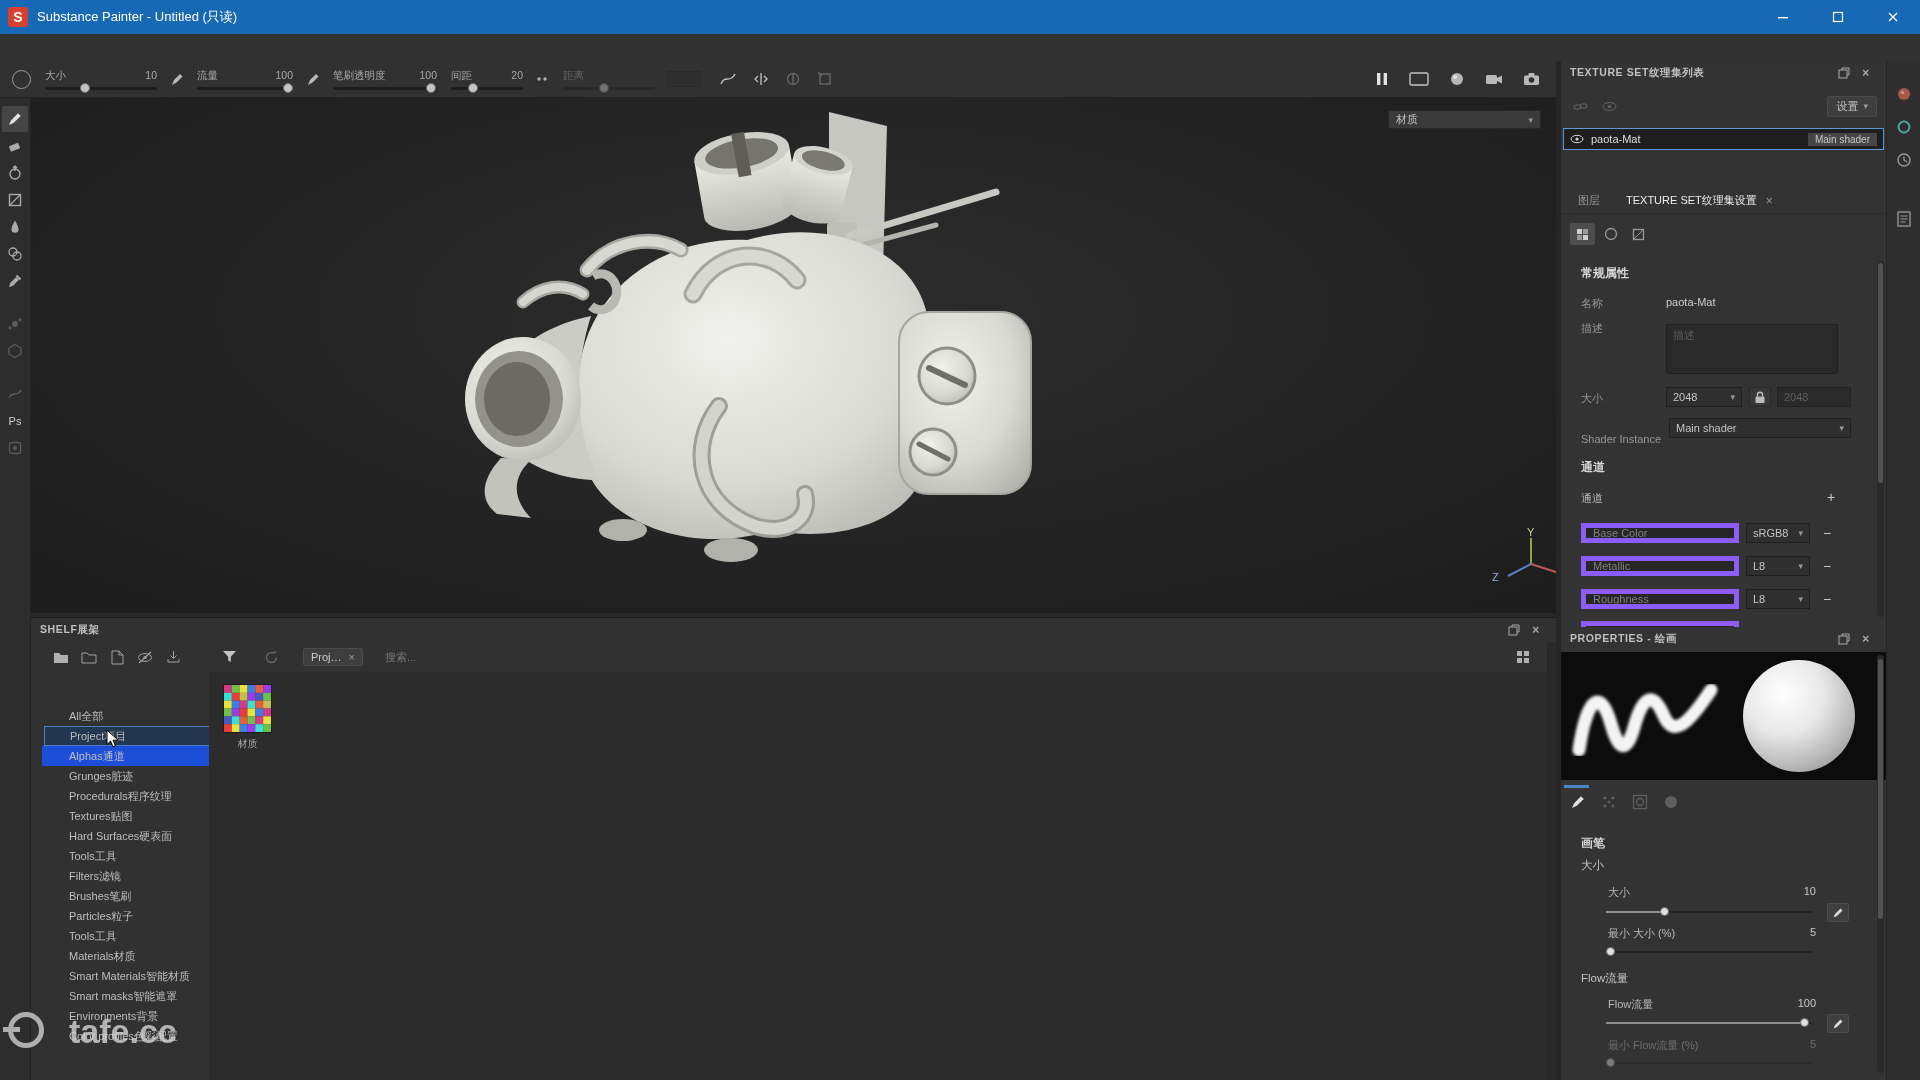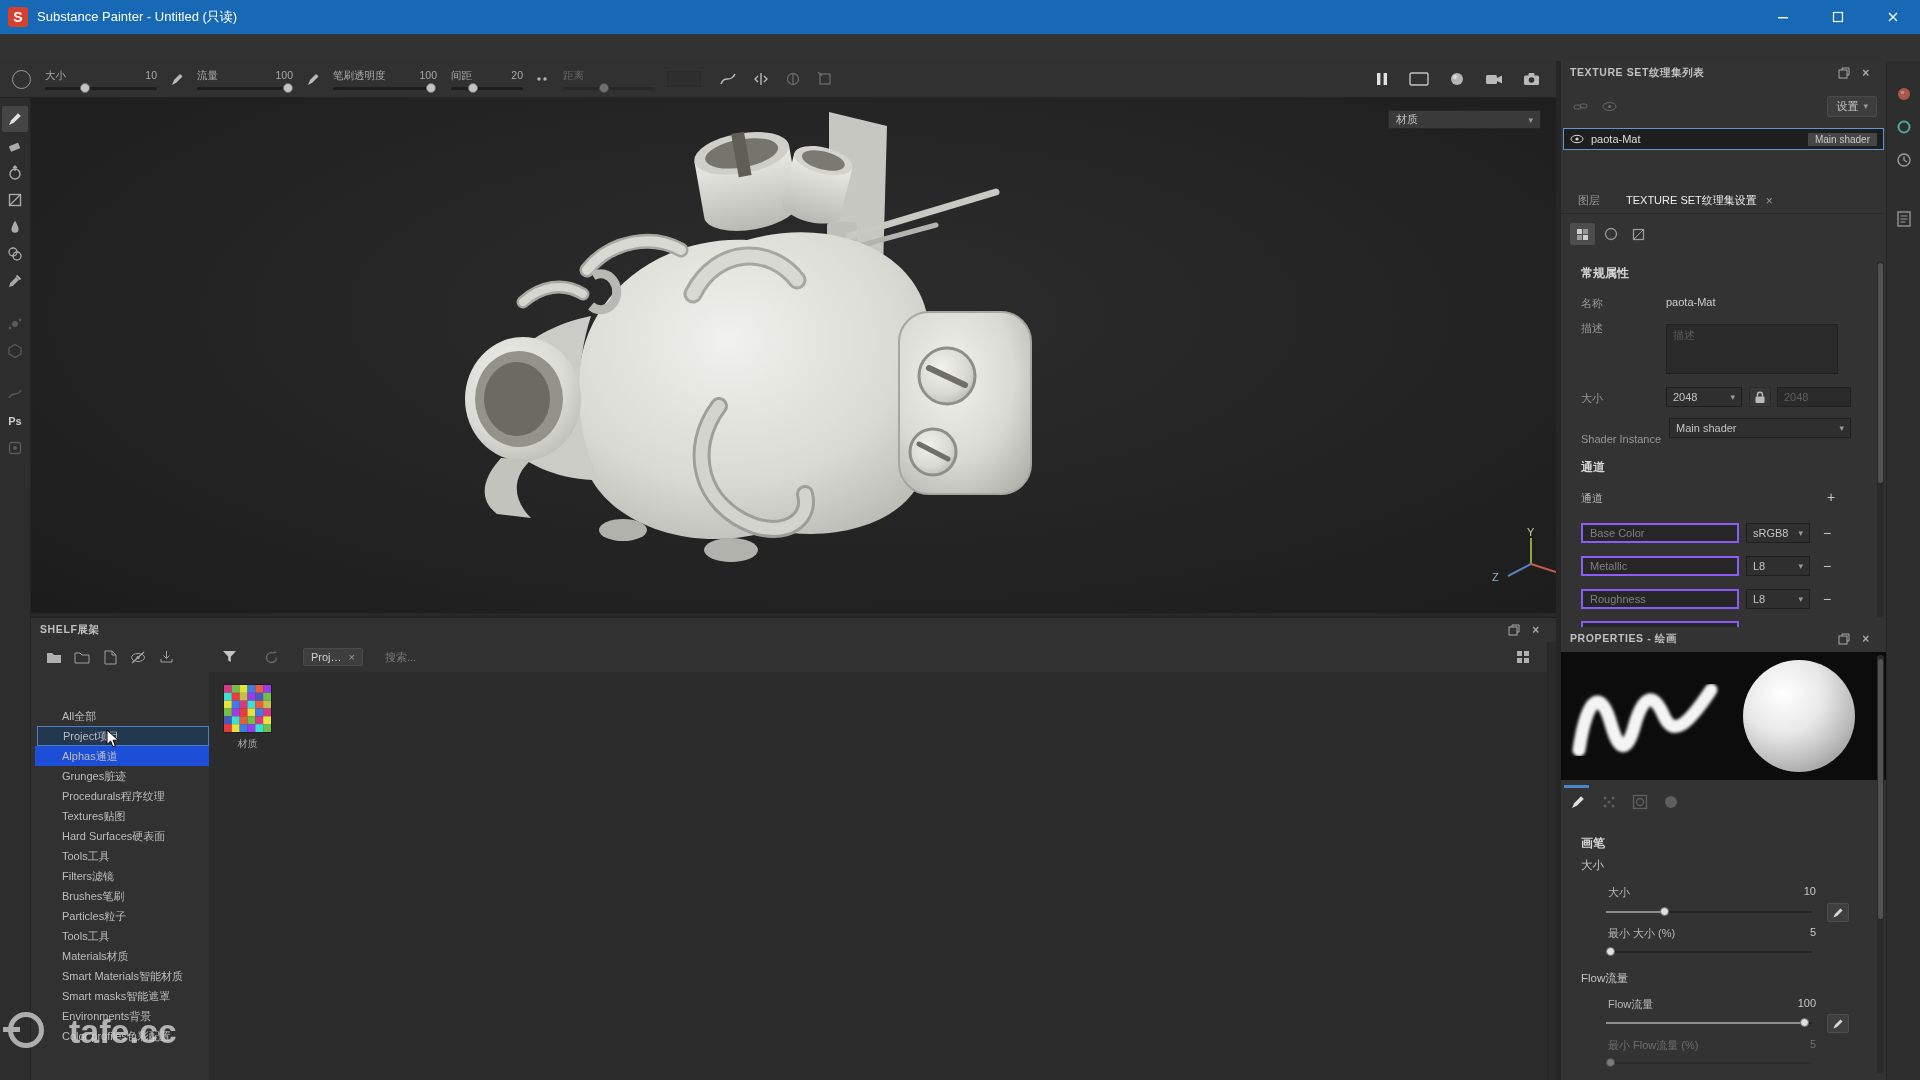--- a/index.html
+++ b/index.html
@@ -27,33 +27,33 @@
 .dim{opacity:.42}
 .valbox{width:34px;height:16px;background:#2a2a2a;border:1px solid #1f1f1f;margin-left:6px;font-size:10px;color:#777;display:flex;align-items:center;padding:0 4px}
 .tb-icons{display:flex;align-items:center;gap:16px;margin-left:18px}
 .tb-right{margin-left:auto;display:flex;align-items:center;gap:20px;padding-right:16px}
 .ibtn{display:flex;align-items:center;justify-content:center}
 
 .left-strip{position:absolute;left:0;top:98px;width:31px;height:982px;background:#2d2d2d;border-right:1px solid #242424;display:flex;flex-direction:column;align-items:center;padding-top:8px;z-index:20}
 .ltool{width:26px;height:26px;margin-bottom:1px;display:flex;align-items:center;justify-content:center;border-radius:2px}
 .ltool.active{background:#454545}
 .lgap{height:16px}
-.ps-badge{font-size:11px;font-weight:bold;color:#cfcfcf}
+.ps-badge{font-size:11px;font-weight:normal;color:#cfcfcf}
 
 .viewport{position:absolute;left:31px;top:98px;width:1525px;height:514px;background:radial-gradient(ellipse at 52% 42%,#2d2d2d 0%,#242424 52%,#1c1c1c 100%);overflow:hidden}
 .mat-dd{position:absolute;right:15px;top:12px;width:153px;height:19px;background:#3a3a3a;border:1px solid #272727;display:flex;align-items:center;padding:0 7px;font-size:11px;color:#c2c2c2}
 .chev{margin-left:auto;color:#9a9a9a;font-size:9px}
 .gizmo{position:absolute;left:1455px;top:428px}
 .splitter{position:absolute;left:31px;top:612px;width:1525px;height:6px;background:#282828;border-top:1px solid #1e1e1e;border-bottom:1px solid #1e1e1e}
 
 .shelf{position:absolute;left:31px;top:618px;width:1525px;height:462px;background:#313131}
 .phdr{height:24px;display:flex;align-items:center;padding:0 9px;font-size:10.5px;font-weight:bold;letter-spacing:.6px;color:#c0c0c0}
 .phdr .sp{flex:1}
 .hicon{width:22px;height:18px;display:flex;align-items:center;justify-content:center;color:#aaa;font-size:12px}
-.shelf-left{position:absolute;left:4px;top:24px;bottom:0;width:177px;border-right:1px solid #3b82f6}
+.shelf-left{position:absolute;left:11px;top:24px;bottom:0;width:177px;border-right:1px solid #3b82f6}
 .shelf-tools{height:30px;display:flex;align-items:center;gap:8px;padding-left:9px}
 .sbtn{width:20px;height:20px;display:flex;align-items:center;justify-content:center}
 .shelf-list{position:absolute;top:54px;left:0;right:0;padding-top:10px}
 .scat{height:20px;line-height:20px;padding-left:27px;font-size:11px;color:#bdbdbd;white-space:nowrap}
 .scat.sel{margin:0 2px;padding-left:25px;background:#233750;border:1px solid #4c7fbe;line-height:18px}
 .scat.hov{background:#1d4ed8}
 .shelf-content{position:absolute;left:178px;top:24px;right:9px;bottom:0}
 .filter-bar{height:30px;display:flex;align-items:center;gap:22px;padding:0 10px;background:#313131}
 .chip{display:flex;align-items:center;gap:7px;background:#3e3e3e;border:1px solid #4b4b4b;border-radius:2px;padding:2px 7px;font-size:11px;color:#cfcfcf}
 .chip .x{color:#9a9a9a;font-size:11px}
@@ -81,21 +81,21 @@
 .vbtn{width:25px;height:22px;display:flex;align-items:center;justify-content:center;border-radius:2px}
 .vbtn.active{background:#4d4d4d}
 .sec{position:absolute;left:20px;font-size:12px;font-weight:bold;color:#d6d6d6}
 .flabel{position:absolute;left:20px;font-size:11px;color:#969696}
 .fvalue{position:absolute;font-size:11px;color:#cdcdcd}
 .desc-ta{position:absolute;left:105px;top:263px;width:172px;height:50px;background:#2a2a2a;border:1px solid #212121;color:#b9b9b9;font-size:11px;font-family:inherit;resize:none;padding:3px 6px}
 .desc-ta::placeholder{color:#5c5c5c}
 .sel-box{position:absolute;height:20px;background:#2f2f2f;border:1px solid #1e1e1e;display:flex;align-items:center;padding:0 6px;font-size:11px;color:#c4c4c4}
 .lock-btn{position:absolute;width:22px;height:20px;display:flex;align-items:center;justify-content:center;background:#383838;border:1px solid #2a2a2a}
 .dis-in{position:absolute;height:20px;background:#2a2a2a;border:1px solid #212121;color:#5e5e5e;font-size:11px;display:flex;align-items:center;padding:0 6px}
-.ch-name{position:absolute;left:20px;width:158px;height:20px;background:#262626;border:2px solid #8b5cf6;color:#808080;font-size:11px;display:flex;align-items:center;padding:0 7px}
+.ch-name{position:absolute;left:20px;width:158px;height:20px;background:#262626;border:5px solid #8b5cf6;color:#808080;font-size:11px;display:flex;align-items:center;padding:0 7px}
 .mini-btn{position:absolute;width:20px;height:20px;display:flex;align-items:center;justify-content:center;color:#c9c9c9;font-size:14px}
 .vscroll{position:absolute;width:7px;background:#2a2a2a;border-radius:3px}
 .vthumb{position:absolute;left:1px;width:5px;background:#525252;border-radius:3px}
 
 .prop-panel{position:absolute;left:1561px;top:627px;width:325px;height:453px;background:#333;overflow:hidden}
 .preview{position:absolute;left:0;top:25px;width:100%;height:128px;background:#0c0c0c}
 .sphere{position:absolute;left:182px;top:8px;width:112px;height:112px;border-radius:50%;background:radial-gradient(circle at 36% 30%,#ffffff 0%,#e8e8e8 38%,#b9b9b9 68%,#7e7e7e 100%)}
 .blue-ind{position:absolute;left:3px;top:158px;width:25px;height:3px;background:#4a86c8}
 .prop-icons{position:absolute;left:5px;top:164px;display:flex;gap:7px}
 .picon{width:24px;height:22px;display:flex;align-items:center;justify-content:center}

